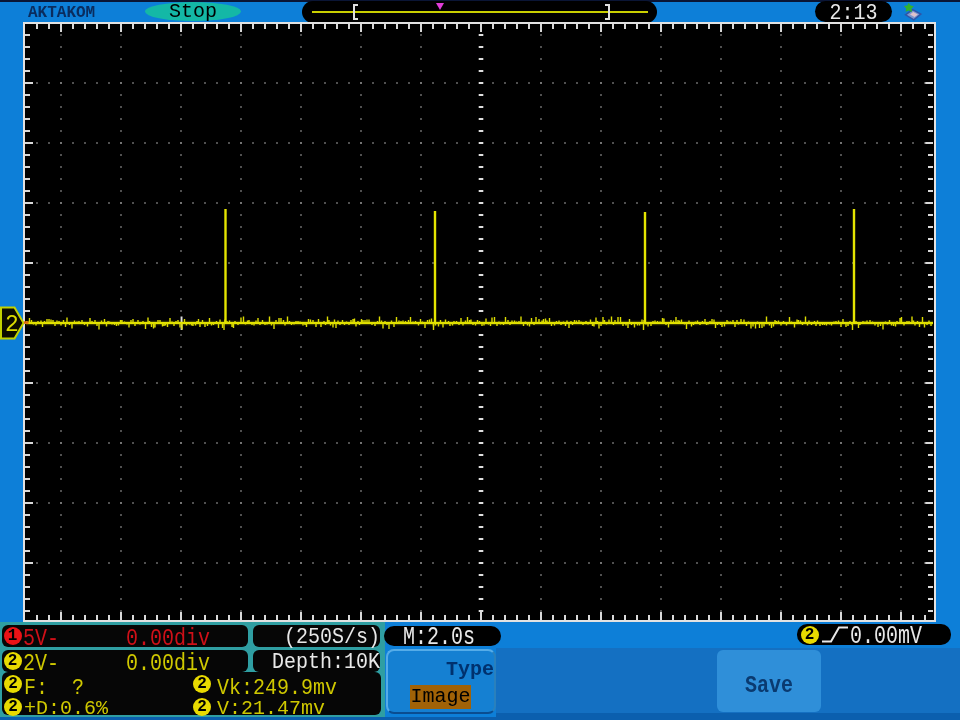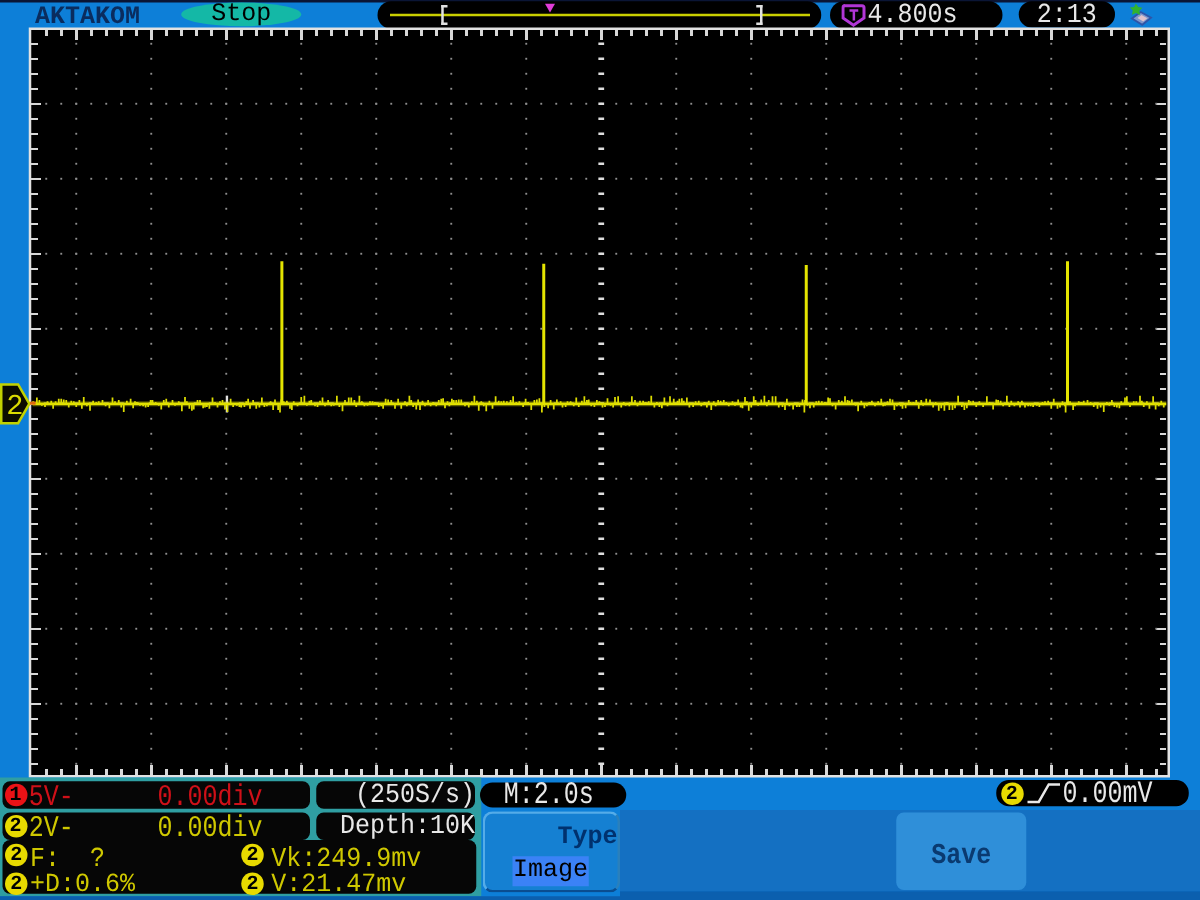--- a/index.html
+++ b/index.html
@@ -14,37 +14,30 @@
 .tyB { transform-origin:50% 50%; transform:translateY(1px) scaleY(1.1); }
 .tm { transform-origin:0 0; transform:scaleY(1.25); }
 .tt { transform-origin:0 0; transform:scaleY(1.1); }
 .chipY { background:#e8da00; }
 .chipR { background:#ea1216; }
 </style></head>
 <body>
 <div id="root">
 <div class="abs" style="left:0;top:0;width:960px;height:2px;background:#0a1535"></div>
 
-<div class="abs" style="left:28px;top:3px;font-size:20px;line-height:21px;font-weight:bold;color:#0a2c5e">AKTAKOM</div>
+<div class="abs" style="left:28px;top:3px;font-size:16px;line-height:21px;font-weight:bold;color:#0a2c5e">AKTAKOM</div>
 <div class="abs" style="left:145px;top:2px;width:96px;height:19px;border-radius:50%;background:#14b8a6;text-align:center;font-size:20px;line-height:20px;color:#000">Stop</div>
 
 <div class="pill" style="left:302px;width:355px">
   <div class="abs" style="left:10px;top:10px;width:336px;height:2px;background:#c9cf00"></div>
   <div class="abs" style="left:51px;top:3px;width:5px;height:16px;border-left:2px solid #e0e0e0;border-top:2px solid #e0e0e0;border-bottom:2px solid #e0e0e0"></div>
   <div class="abs" style="left:303px;top:3px;width:5px;height:16px;border-right:2px solid #e0e0e0;border-top:2px solid #e0e0e0;border-bottom:2px solid #e0e0e0"></div>
   <div class="abs" style="left:134px;top:2px;width:0;height:0;border-left:4px solid transparent;border-right:4px solid transparent;border-top:7px solid #e03cd8"></div>
 </div>
 
-<div class="pill" style="left:664px;width:138px">
-  <svg class="abs" style="left:9px;top:1px" width="20" height="20">
-    <path d="M3 2.5 h13.6 q1.6 0 1.6 1.6 v8.2 l-8.4 5.9 l-8.4 -5.9 v-8.2 q0 -1.6 1.6 -1.6 z" fill="none" stroke="#b136d6" stroke-width="2.4"></path>
-    <path d="M6.6 6.3 h7 M10.1 6.3 v8" stroke="#b136d6" stroke-width="2" fill="none"></path>
-  </svg>
-  <div class="abs wtxt tt" style="left:30px;top:0">4.800s</div>
-</div>
 
 <div class="pill" style="left:815px;width:77px;height:21px;text-align:center">
   <div class="wtxt tt" style="line-height:21px">2:13</div>
 </div>
 
 <svg class="abs" style="left:900px;top:2px" width="24" height="20">
   <path d="M5.5 12.8 L12.6 7.6 L20.8 12.2 L13.8 17.8 Z" fill="#7f98cc" stroke="#2e55a8" stroke-width="1.5"></path>
   <path d="M10 12.4 L13.2 10 L17.8 12.6 L14.6 15.1 Z" fill="#dfc2cc"></path>
   <path d="M8.7 0.8 L10.6 3.6 L13.9 4.2 L11.5 6.6 L12 10 L8.8 8.4 L5.6 9.8 L6.2 6.4 L3.8 4 L7.2 3.6 Z" fill="#32b22e"></path>
 </svg>
@@ -1770,19 +1763,19 @@
 <div class="abs" style="left:797px;top:624px;width:154px;height:21px;border-radius:10px;background:#000">
   <div class="chip chipY" style="left:3.5px;top:1.5px">2</div>
   <svg class="abs" style="left:21px;top:0" width="32" height="21">
     <path d="M4 17.5 h9 l8 -14 h9" stroke="#e8e8e8" stroke-width="2" fill="none"></path>
   </svg>
   <div class="abs wtxt tm" style="left:53px;top:-1px">0.00mV</div>
 </div>
 
 <div class="abs" style="left:386px;top:649px;width:110px;height:65px;border-radius:8px;background:#1580d2;border-top:2px solid #55ace8;border-left:2px solid #55ace8;border-right:2px solid #2a80bc;border-bottom:2px solid #0a4d90">
   <div class="abs" style="left:0;top:7px;width:106px;text-align:right;font-size:20px;font-weight:bold;color:#00316e">Type</div>
-  <div class="abs" style="left:22px;top:34px;width:61px;height:24px;background:#3b82f6;text-align:center;font-size:20px;line-height:23px;color:#000">Image</div>
+  <div class="abs" style="left:22px;top:34px;width:61px;height:24px;background:#a16207;text-align:center;font-size:20px;line-height:23px;color:#000">Image</div>
 </div>
 
 <div class="abs" style="left:717px;top:650px;width:104px;height:62px;border-radius:6px;background:#2f8fd9;text-align:center">
   <div class="abs" style="left:0;top:22px;width:104px;font-size:20px;font-weight:bold;color:#0a3a70;transform-origin:0 0;transform:scaleY(1.15)">Save</div>
 </div>
 
 </div>
 </body></html>

